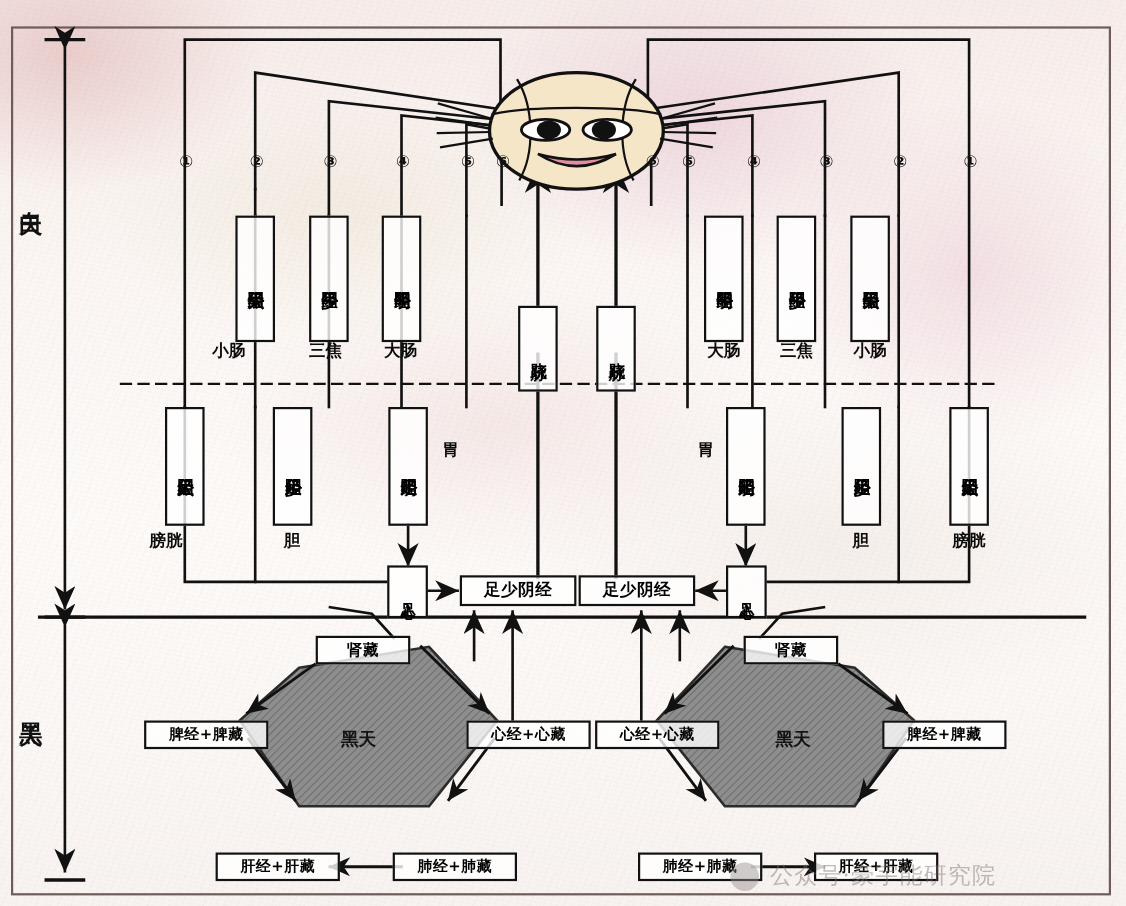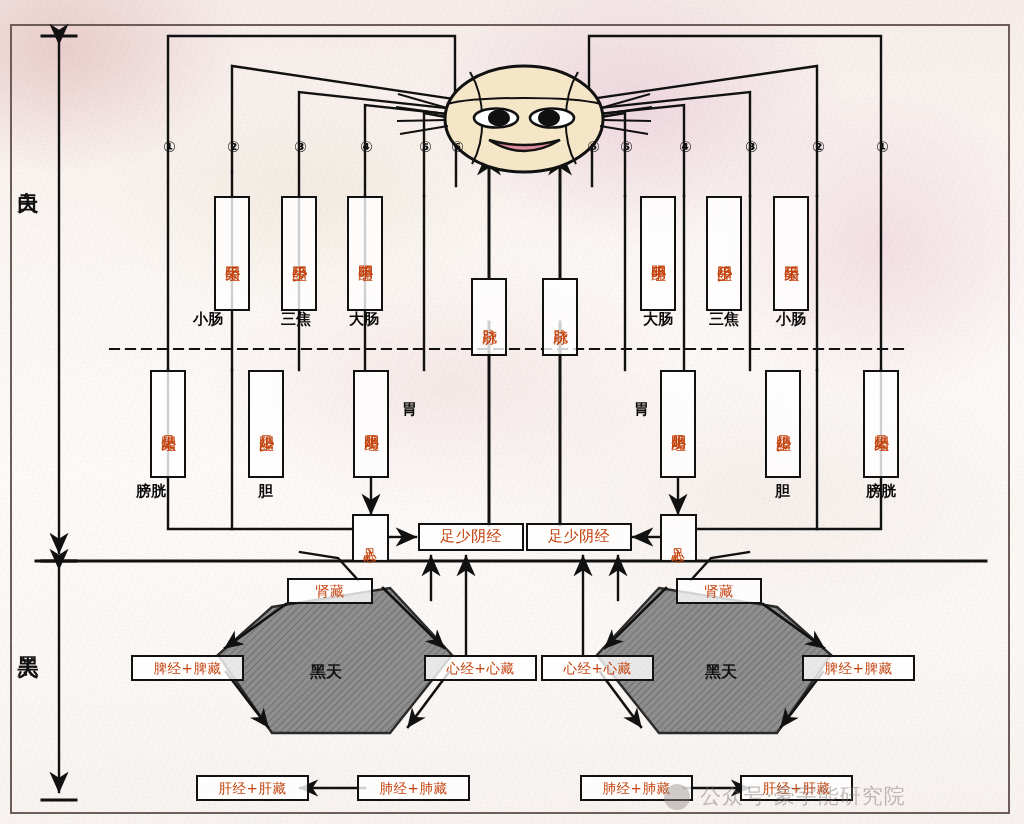--- a/index.html
+++ b/index.html
@@ -37,21 +37,21 @@
     border:2px solid #6d5c58;box-sizing:border-box;pointer-events:none;
   }
 
   svg#art{position:absolute;left:0;top:0;width:1024px;height:824px;}
 
   
   .bx{
     position:absolute;box-sizing:border-box;
     border:2.6px solid #111;background:rgba(255,255,255,.80);
     display:flex;align-items:center;justify-content:center;
-    color:#c2410c;font-weight:400;letter-spacing:.5px;
+    color:#000000;font-weight:700;letter-spacing:.5px;
     text-align:left;line-height:1.04;
   }
   .vbox{ writing-mode:vertical-rl; text-orientation:upright; font-size:15px; padding:4px 0; }
   .hbox{ font-size:15px; }
   .small-v{ font-size:13.5px; }
 
   .cap{
     position:absolute;color:#0b0b0b;font-weight:700;font-size:15px;
     white-space:nowrap;
   }

